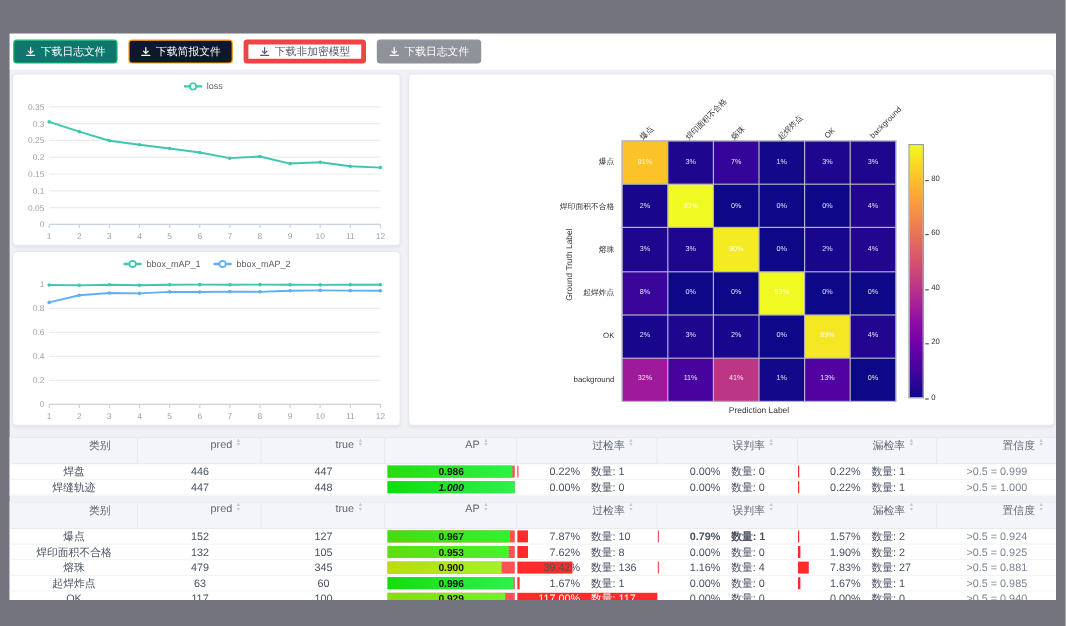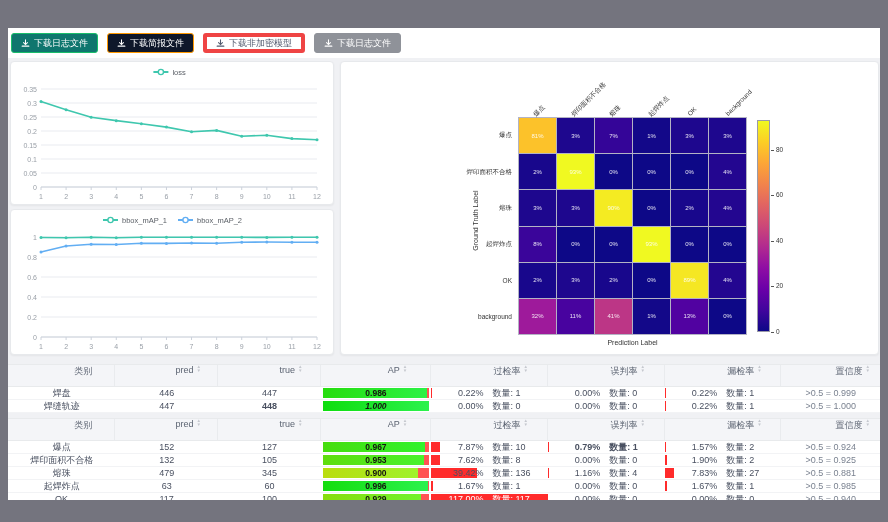--- a/index.html
+++ b/index.html
@@ -378,21 +378,21 @@
               <div class="pct-vals">
                 <span class="pct-num">0.22%</span>
                 <span class="pct-cnt">数量: 1</span>
               </div>
             </div>
             <div class="td conf" style="width: 11.3%;">&gt;0.5 = 0.999</div>
           </div>
           <div class="t-row">
             <div class="td" style="width: 12.3%;">焊缝轨迹</div>
             <div class="td" style="width: 11.8%;">447</div>
-            <div class="td" style="width: 11.8%; font-weight: bold;">448</div>
+            <div class="td" style="width: 11.8%;">448</div>
             <div class="td" style="width: 12.6%; font-style: italic;">
               <div class="ap-wrap">
                 <div class="ap-fill" style="width: 100%; background: linear-gradient(90deg, rgb(14, 221, 14), rgb(44, 242, 77));"></div>
                 <div class="ap-text">1.000</div>
               </div>
             </div>
             <div class="td" style="width: 13.4%;">
               <div class="pct-vals">
                 <span class="pct-num">0.00%</span>
                 <span class="pct-cnt">数量: 0</span>

